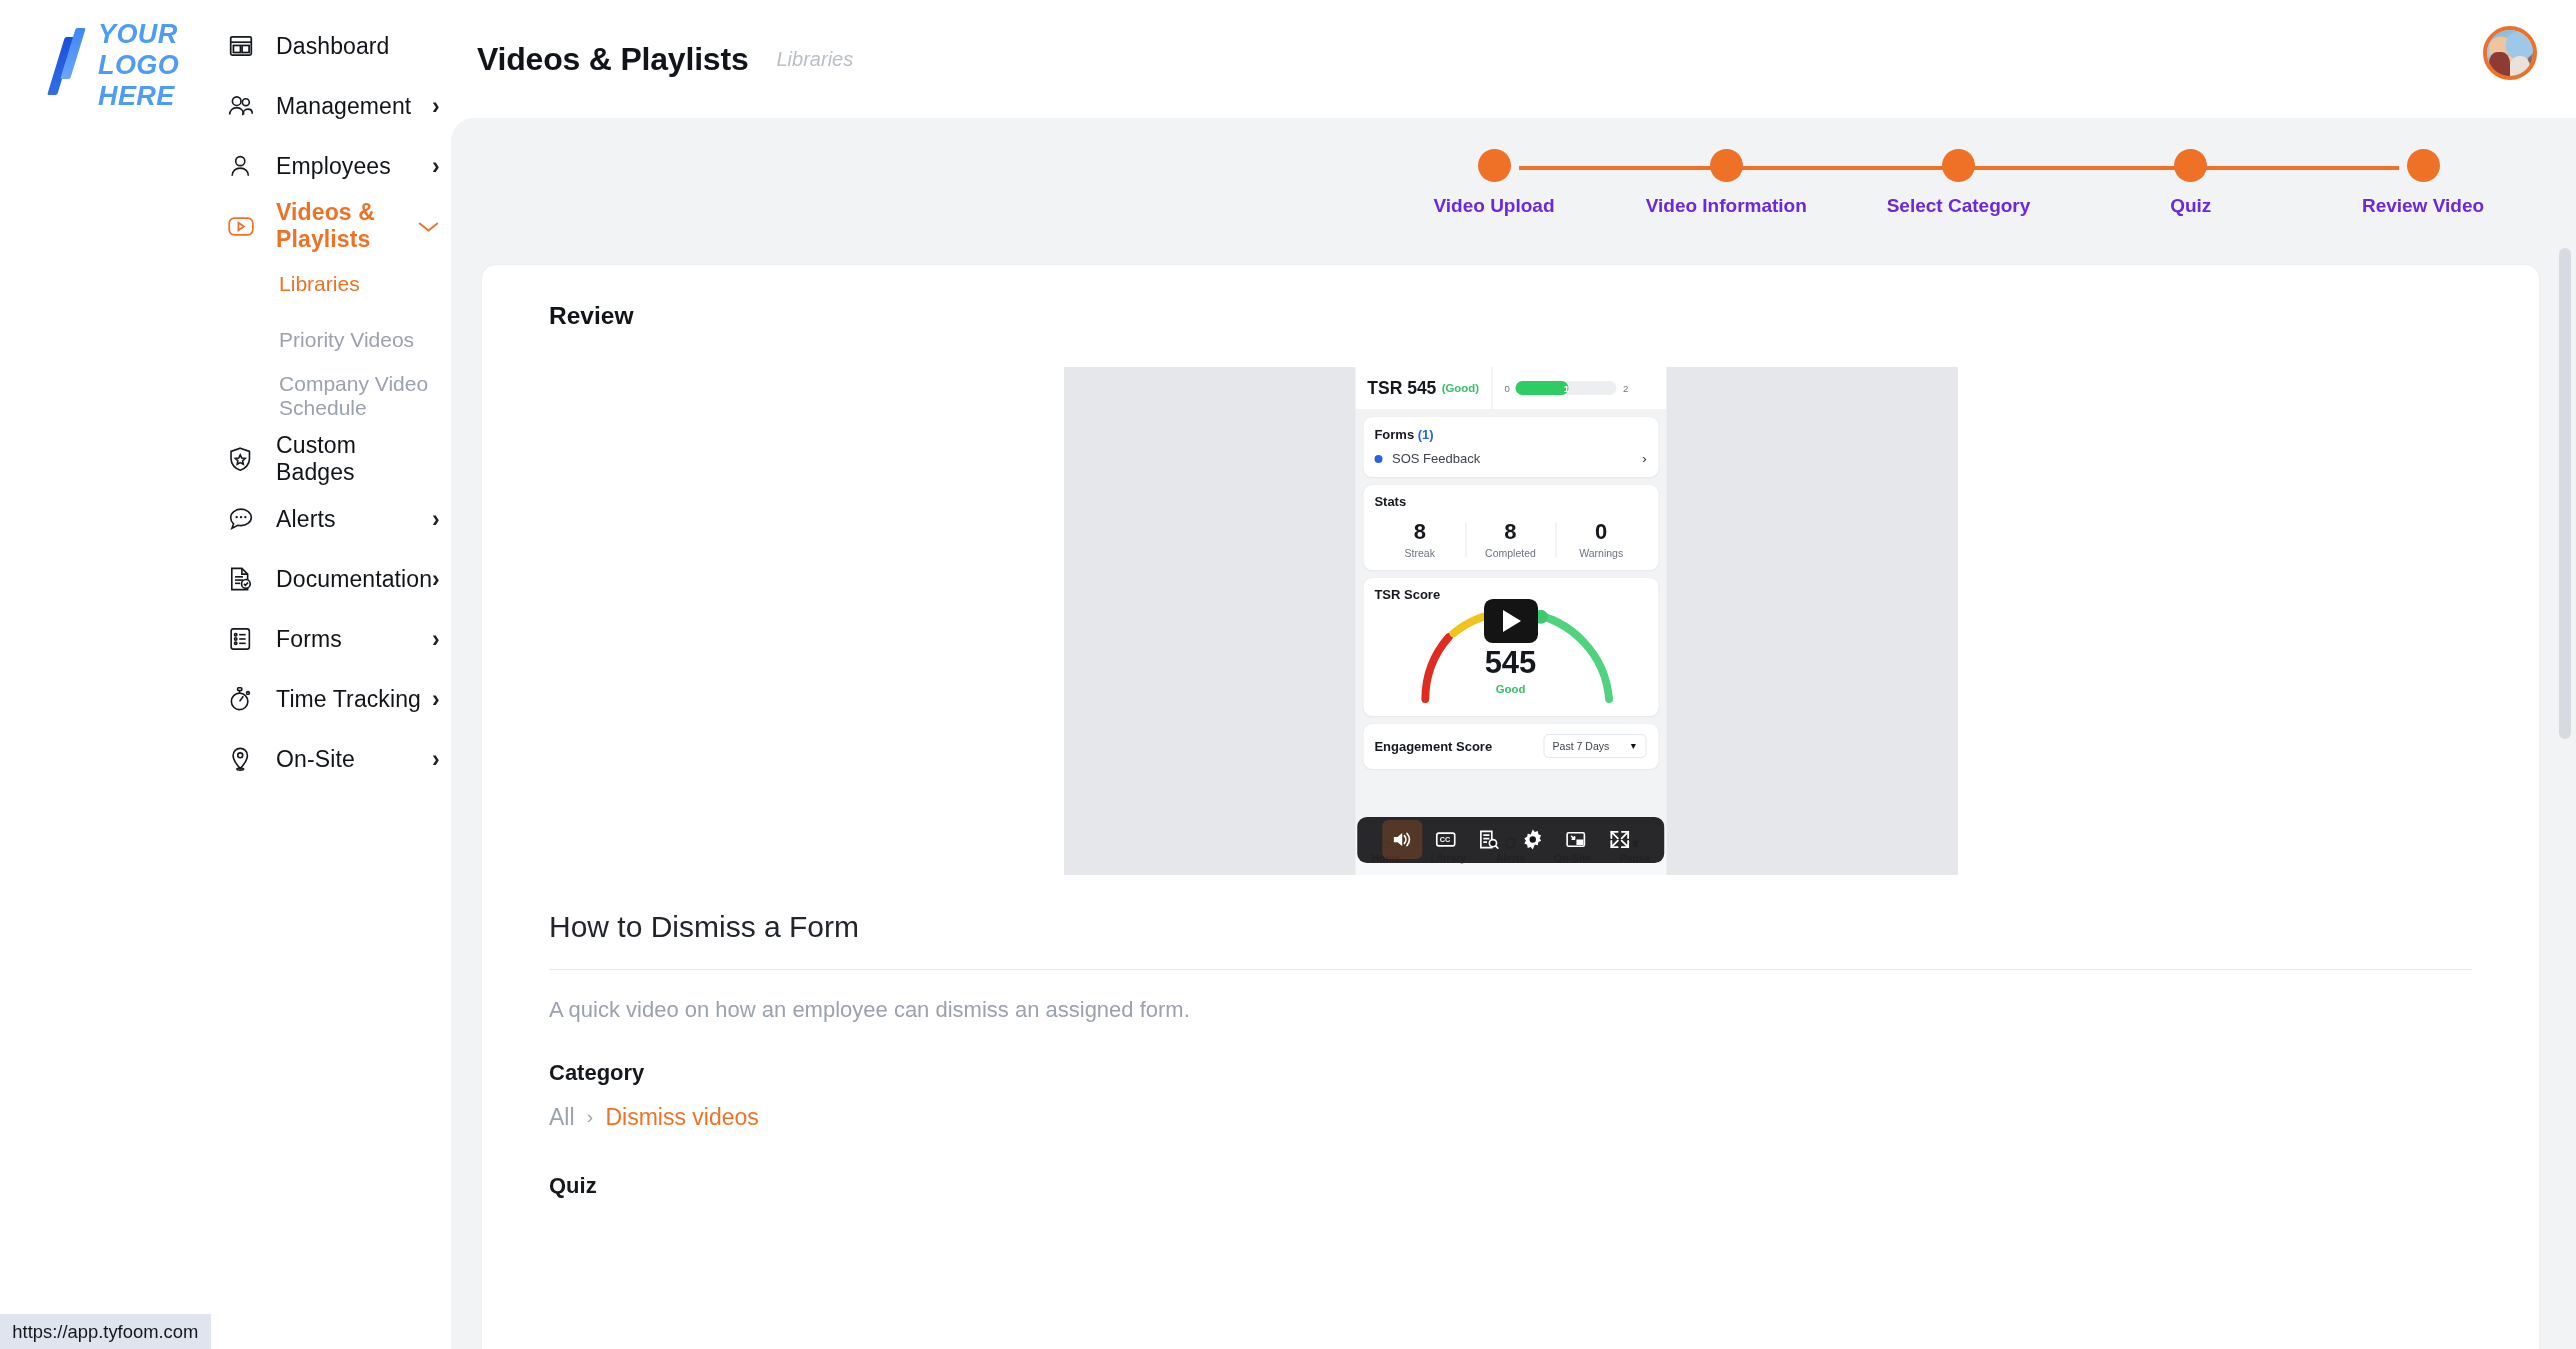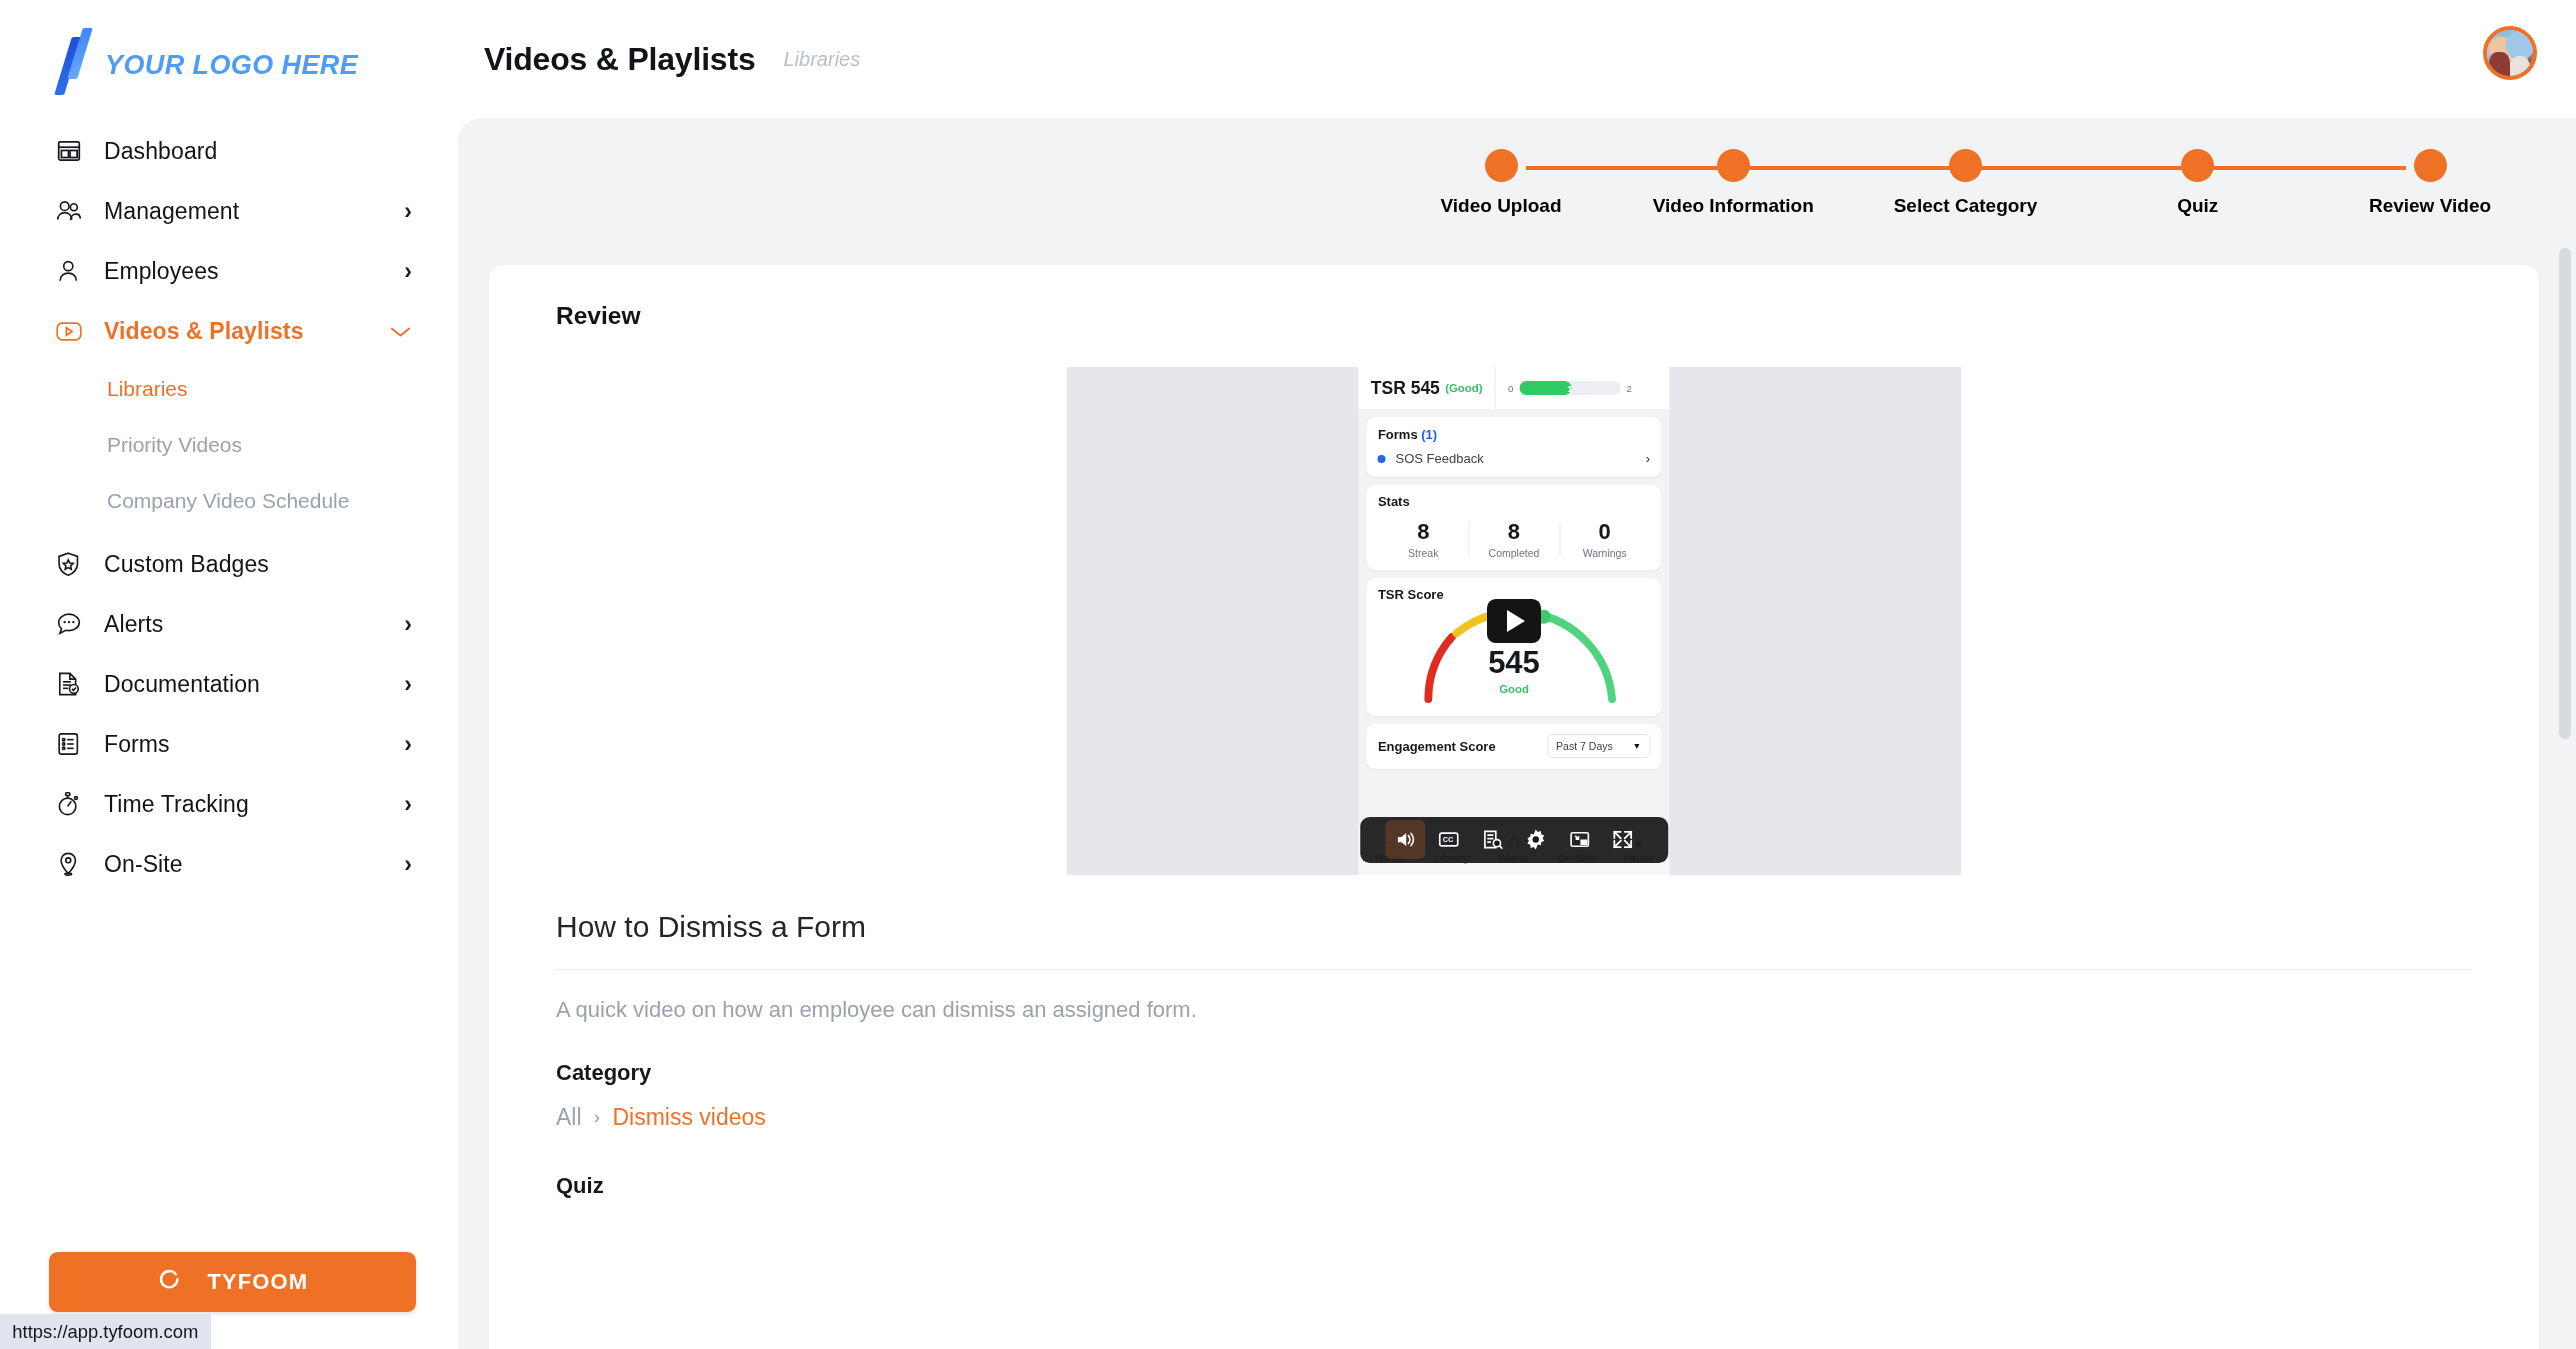--- a/index.html
+++ b/index.html
@@ -8,21 +8,21 @@
     font-family: "Liberation Sans", sans-serif;
     background: #ffffff;
     overflow: hidden;
   }
   #app { position: relative; width: 2576px; height: 1349px; display: flex; background:#ffffff; }
 
   
   #sidebar {
     width: 451px; height: 1349px; background: #ffffff;
     position: relative; flex: 0 0 451px;
-    display: flex; flex-direction: column; margin-left: 7px;
+    display: flex; flex-direction: row;
   }
   .logo-wrap { display: flex; align-items: center; gap: 14px; padding: 26px 0 0 54px; height: 105px; }
   .logo-mark { width: 30px; height: 54px; position: relative; flex: 0 0 30px; }
   .logo-mark i {
     position: absolute; display: block; width: 9.6px; height: 58px;
     transform: skewX(-17deg); border-radius: 1.8px;
   }
   .logo-mark i.a { left: 1.8px; top: -1.8px; background: linear-gradient(180deg,#1b4fd8,#2f6fe8); }
   .logo-mark i.b { left: 14px; top: -10.5px; height: 51px; background: linear-gradient(180deg,#3f86f5,#6aa6fb); }
   .logo-text {
@@ -86,21 +86,21 @@
   
   .stepper { position: relative; height: 140px; }
   .stepper-inner { position: absolute; left: 1043px; top: 19px; width: 929px; }
   .step-line { position: absolute; left: 24.5px; right: 24.5px; top: 29px; height: 4.4px; background: #ef7126; }
   .steps { position: relative; display: flex; justify-content: space-between; }
   .step { width: 0; display: flex; flex-direction: column; align-items: center; cursor: pointer; }
   .step .dot {
     width: 33px; height: 33px; border-radius: 50%; background: #ef7126; position: relative; z-index: 2;
     margin-top: 12.3px;
   }
-  .step .slbl { margin-top: 13px; font-size: 19px; font-weight: 700; color: #000000; white-space: nowrap; }
+  .step .slbl { margin-top: 13px; font-size: 19px; font-weight: 700; color: #6d28d9; white-space: nowrap; }
 
   
   .review-card {
     position: absolute; left: 31px; right: 37px; top: 147px; bottom: -105px;
     background: #fff; border-radius: 14px; box-shadow: 0 0.9px 2.6px rgba(16,24,40,.06);
     padding: 37px 67px 0 67px; overflow: hidden;
   }
   .review-title { font-size: 24.5px; font-weight: 700; color: #111418; }
 
   

